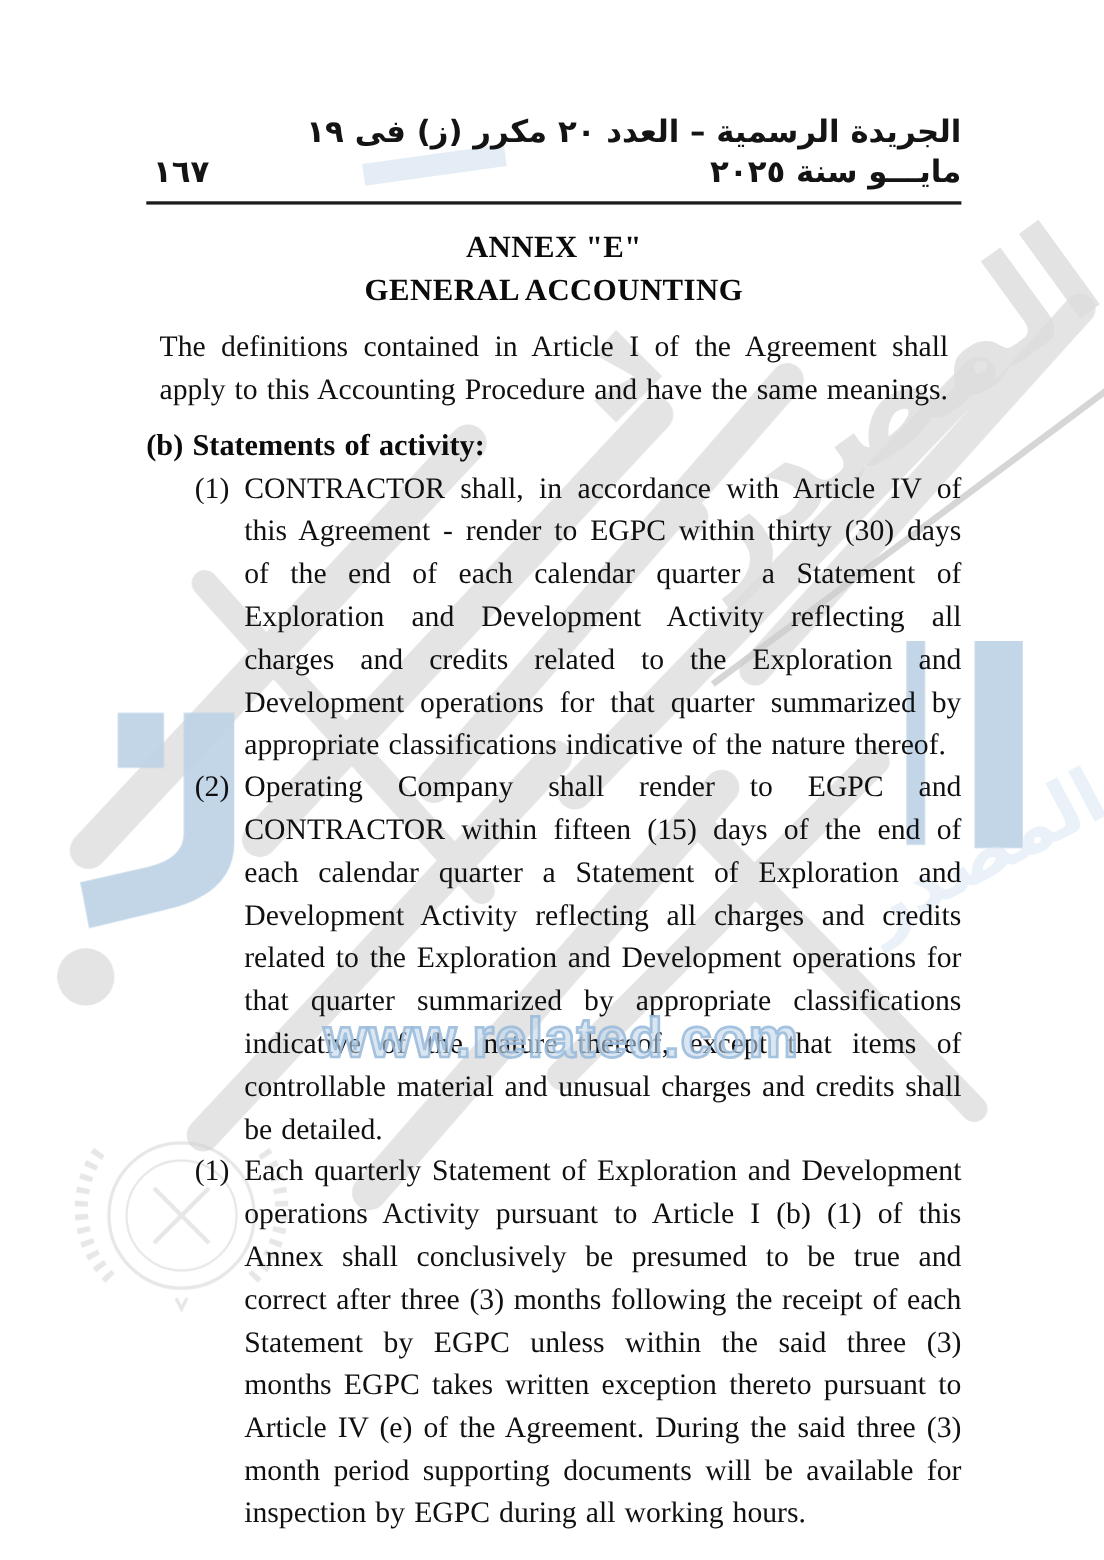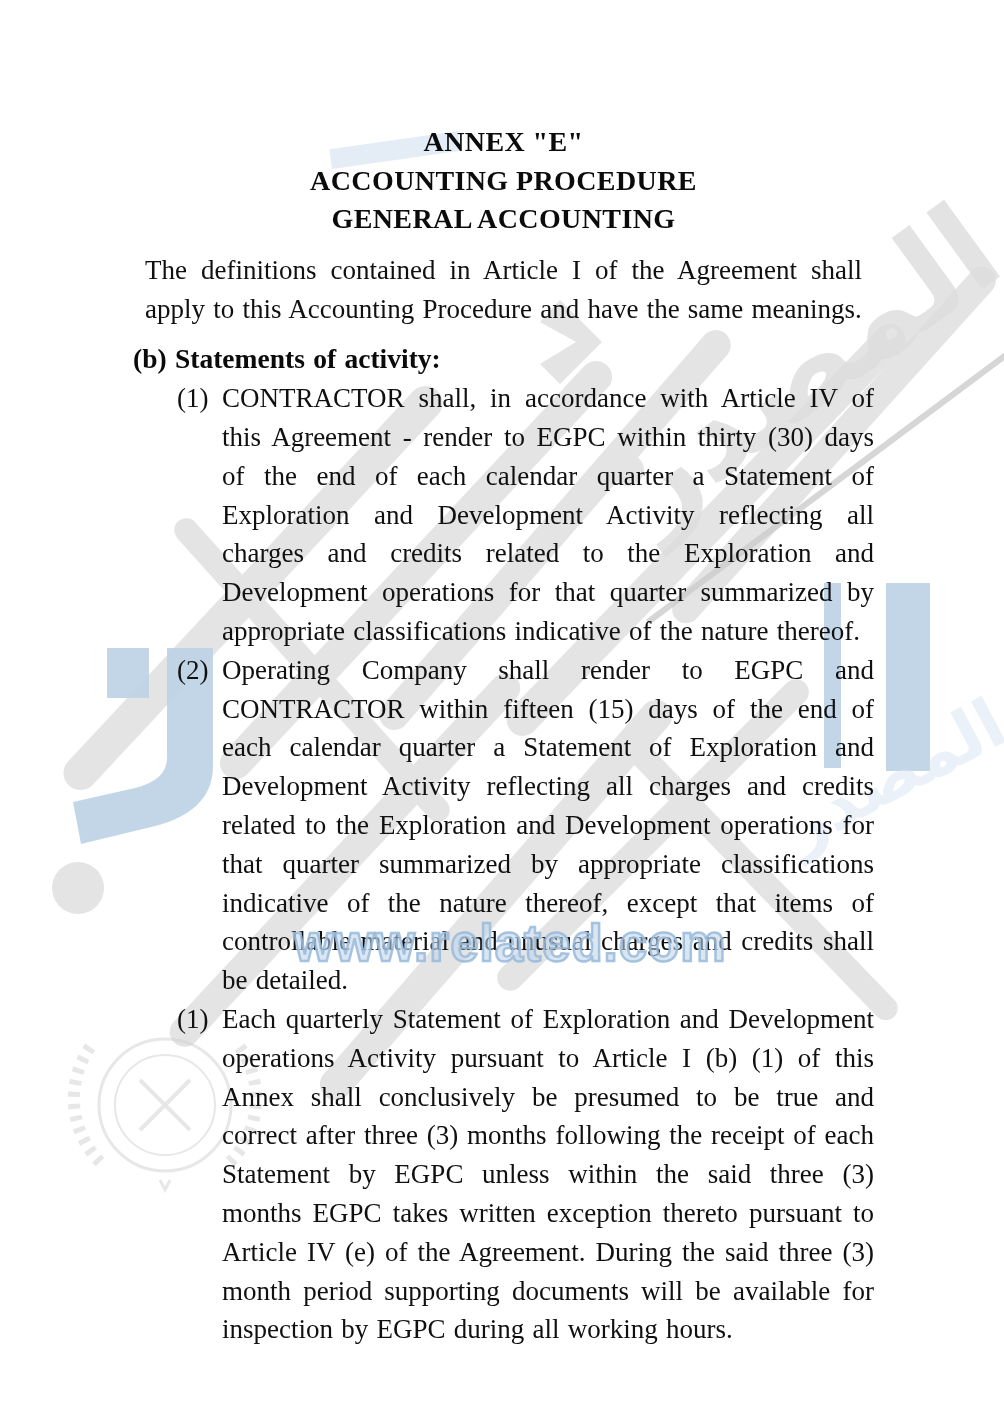--- a/index.html
+++ b/index.html
@@ -89,24 +89,27 @@
       <circle cx="165" cy="1105" r="50" stroke-width="2"></circle>
       <path d="M100,1162 a90,90 0 0 1 -6,-120" stroke-width="12" stroke-dasharray="5 7"></path>
       <path d="M230,1162 a90,90 0 0 0 6,-120" stroke-width="12" stroke-dasharray="5 7"></path>
       <path d="M140,1080 l50,50 M140,1130 l50,-50" stroke-width="4"></path>
       <path d="M160,1180 l5,10 5,-10" stroke-width="3"></path>
     </g>
   </svg>
 
   <div class="content">
 
+    <header class="gz-header">
+      <div class="gz-title">الجريدة الرسمية – العدد ٢٠ مكرر (ز) فى ١٩ مايـــو سنة ٢٠٢٥</div>
+      <div class="gz-page-num">١٦٧</div>
+    </header>
 
     <div class="headings">
       <div class="h">ANNEX "E"</div>
-      <div class="h">ACCOUNTING PROCEDURE</div>
       <div class="h">GENERAL ACCOUNTING</div>
     </div>
 
     <div class="body-text">
 
       <section>
         <p class="para-a" style="margin:12px">The definitions contained in Article I of the Agreement shall apply to this Accounting Procedure and have the same meanings.</p>
       </section>
 
       <section>

